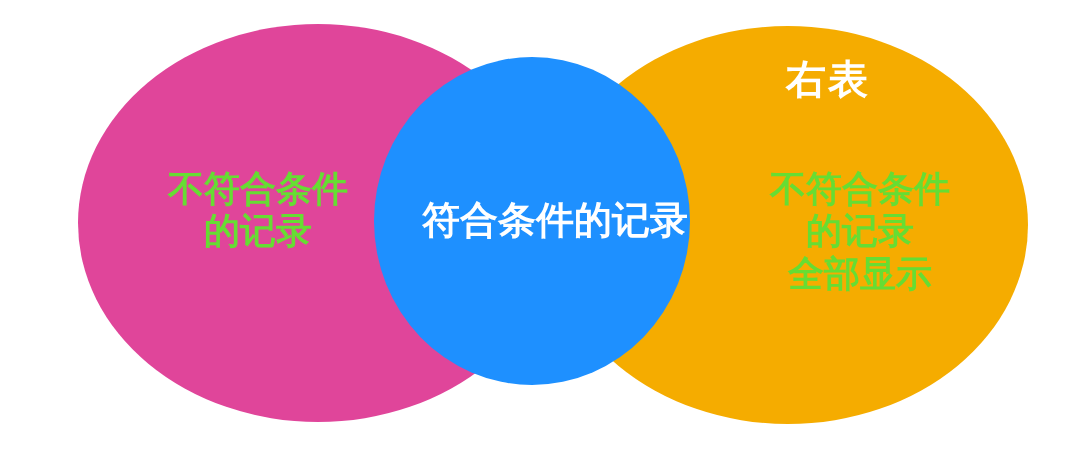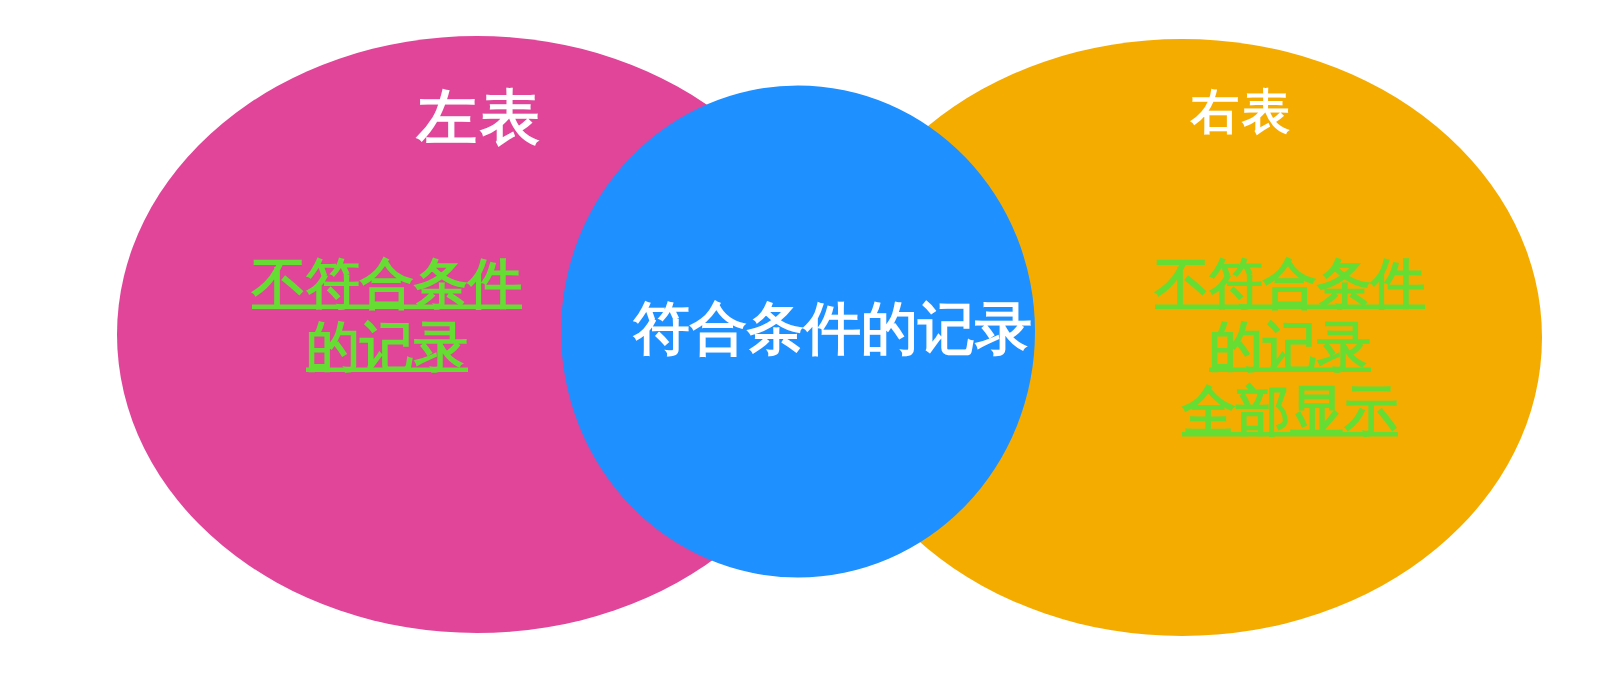--- a/index.html
+++ b/index.html
@@ -67,49 +67,47 @@
     font-size: 38px;
     color: #ffffff;
     padding-left: 20px;
   }
 
   
   .label-right-title {
     left: 688px;
     top: 56px;
     width: 280px;
-    font-size: 32px;
+    font-size: 40px;
     letter-spacing: 2px;
     color: #ffffff;
   }
   .block-right-body {
     left: 750px;
     top: 168px;
     width: 220px;
     font-size: 36px;
     color: #66DD33;
   }
 
   .text-line {
     display: block;
-    text-decoration: underline;
   }
 </style>
 </head>
 <body>
 
 <div id="venn-stage">
 
   <svg id="venn-svg" viewBox="0 0 1080 457" xmlns="http://www.w3.org/2000/svg">
     <ellipse class="set-shape" cx="318" cy="223" rx="240" ry="199" fill="#E0459A"></ellipse>
     <ellipse class="set-shape" cx="788" cy="225" rx="240" ry="199" fill="#F5AC00"></ellipse>
     <ellipse class="set-shape" cx="532" cy="221" rx="158" ry="164" fill="#1E90FF"></ellipse>
   </svg>
 
-  <div class="overlay-text label-left-title">左表</div>
 
   <div class="overlay-text block-left-body">
     <span class="text-line">不符合条件</span>
     <span class="text-line">的记录</span>
   </div>
 
   <div class="overlay-text label-center">符合条件的记录</div>
 
   <div class="overlay-text label-right-title">右表</div>
 

